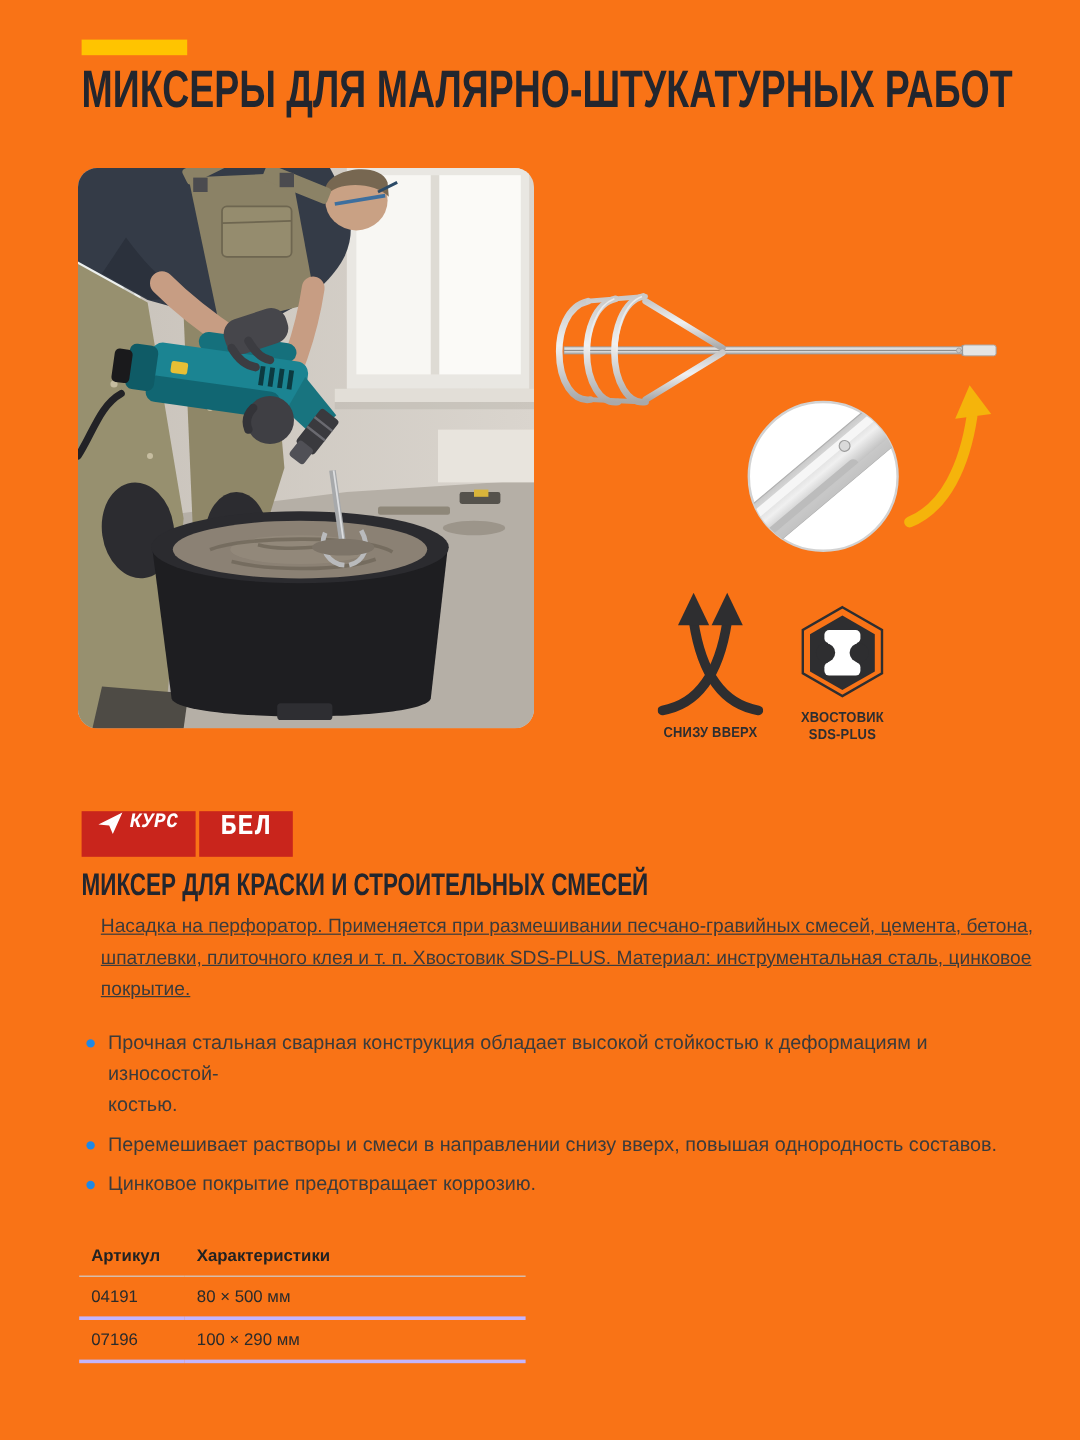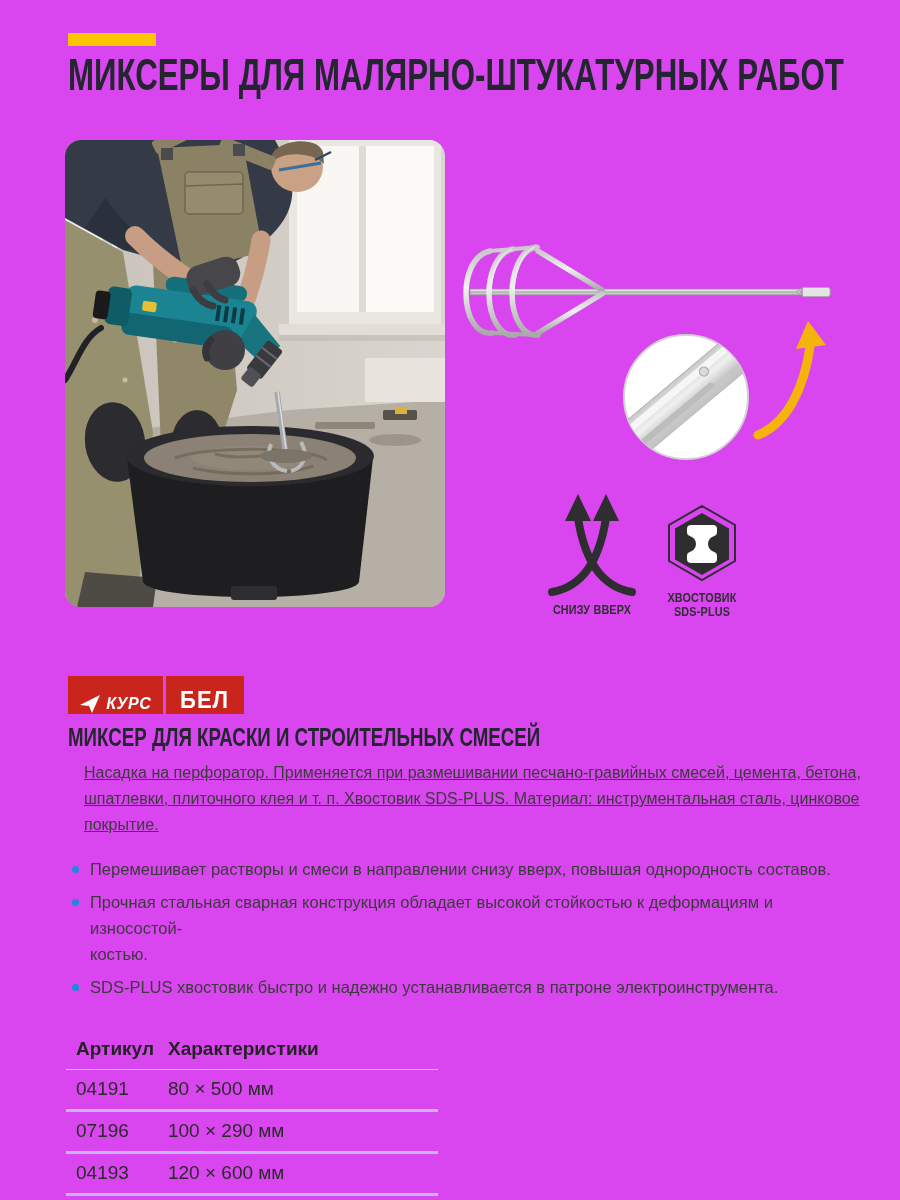--- a/index.html
+++ b/index.html
@@ -1,54 +1,54 @@
 <!DOCTYPE html>
 <html><head>
 <meta charset="utf-8">
 <style>
   html,body{margin:0;padding:0;background:#fff;}
   body{font-family:"Liberation Sans",sans-serif;}
-  .page{position:relative;width:900px;height:1200px;background:#d946ef;overflow:hidden;}
+  .page{position:relative;width:900px;height:1200px;background:#f97316;overflow:hidden;}
 
   .accent-bar{position:absolute;left:68px;top:33px;width:88px;height:13px;background:#FFC400;}
   .page-title{position:absolute;left:68px;top:50px;font-size:44px;font-weight:700;color:#23262e;
     white-space:nowrap;transform:scaleX(.71);transform-origin:left top;letter-spacing:0;}
 
   .worker-photo{position:absolute;left:65px;top:140px;width:380px;height:467px;border-radius:16px;overflow:hidden;}
   .worker-photo svg{display:block;}
 
   .mixer-image{position:absolute;left:450px;top:235px;width:400px;height:250px;}
 
   .icon-arrows{position:absolute;left:548px;top:492px;width:88px;height:106px;}
   .icon-hex{position:absolute;left:664px;top:503px;width:76px;height:80px;}
   .badge-label{position:absolute;font-size:12px;font-weight:700;color:#2e2e30;text-align:center;
     transform:scaleX(.9);transform-origin:center top;letter-spacing:.2px;line-height:14px;}
   .label-direction{left:532px;top:603px;width:120px;}
   .label-shank{left:652px;top:591px;width:100px;white-space:pre-line;}
 
   .brand-logo{position:absolute;left:68px;top:676px;display:flex;gap:3px;height:38px;}
-  .logo-box{background:#C9251C;color:#fff;display:flex;align-items:flex-end;justify-content:center;}
+  .logo-box{background:#C9251C;color:#fff;display:flex;align-items:flex-start;justify-content:center;font-family:Liberation Mono, monospace;}
   .logo-kurs{width:95px;gap:4px;}
   .logo-kurs .kurs-text{font-style:italic;font-weight:700;font-size:17px;letter-spacing:.5px;transform:scaleX(.95);}
   .logo-bel{width:78px;font-weight:700;font-size:24px;letter-spacing:1px;transform-origin:center;}
   .logo-bel span{transform:scaleX(.92);display:inline-block;}
 
   .product-title{position:absolute;left:68px;top:722px;font-size:26px;font-weight:700;color:#23262e;
     white-space:nowrap;transform:scaleX(.72);transform-origin:left top;}
 
   .product-description{position:absolute;left:84px;top:760px;width:790px;font-size:16px;line-height:26px;
     color:#3b3b3b;white-space:pre-line;text-decoration:underline;}
 
   .feature-list{position:absolute;left:68px;top:856px;width:790px;margin:0;padding:0;list-style:none;
     font-size:16.5px;line-height:26px;color:#3b3b3b;}
   .feature-list li{position:relative;padding-left:22px;margin-bottom:7px;white-space:pre-line;}
   .feature-list li::before{content:"";position:absolute;left:4px;top:10px;width:7px;height:7px;border-radius:50%;background:#1E88E5;}
 
   .spec-table{position:absolute;left:66px;top:1030px;width:372px;border-collapse:collapse;
-    font-size:19px;color:#2b2b2b;}
+    font-size:14px;color:#2b2b2b;}
   .spec-table th{font-weight:700;color:#222;}
   .spec-table th,.spec-table td{text-align:left;padding:8px 4px 9px 10px;border-bottom:3px solid #c4b5fd;}
   .spec-table th{border-bottom:1px solid #cfcfcf;}
   .spec-table .col-sku{width:74px;}
 </style>
 </head>
 <body>
 
 <div class="page">
 
@@ -244,42 +244,38 @@
     </div>
   </div>
 
   <div class="product-title">МИКСЕР ДЛЯ КРАСКИ И СТРОИТЕЛЬНЫХ СМЕСЕЙ</div>
 
   <div class="product-description">Насадка на перфоратор. Применяется при размешивании песчано-гравийных смесей, цемента, бетона,
 шпатлевки, плиточного клея и т. п. Хвостовик SDS-PLUS. Материал: инструментальная сталь, цинковое
 покрытие.</div>
 
   <ul class="feature-list">
-    <li>Перемешивает растворы и смеси в направлении снизу вверх, повышая однородность составов.</li>
     <li>Прочная стальная сварная конструкция обладает высокой стойкостью к деформациям и износостой-
 костью.</li>
-    <li>SDS-PLUS хвостовик быстро и надежно устанавливается в патроне электроинструмента.</li>
+    <li>Перемешивает растворы и смеси в направлении снизу вверх, повышая однородность составов.</li>
+    <li>Цинковое покрытие предотвращает коррозию.</li>
   </ul>
 
   <table class="spec-table">
     <thead>
       <tr>
         <th class="col-sku">Артикул</th>
         <th>Характеристики</th>
       </tr>
     </thead>
     <tbody>
       <tr>
         <td>04191</td>
         <td>80 × 500 мм</td>
       </tr>
       <tr>
         <td>07196</td>
         <td>100 × 290 мм</td>
       </tr>
-      <tr>
-        <td>04193</td>
-        <td>120 × 600 мм</td>
-      </tr>
     </tbody>
   </table>
 
 </div>
 
 </body></html>

